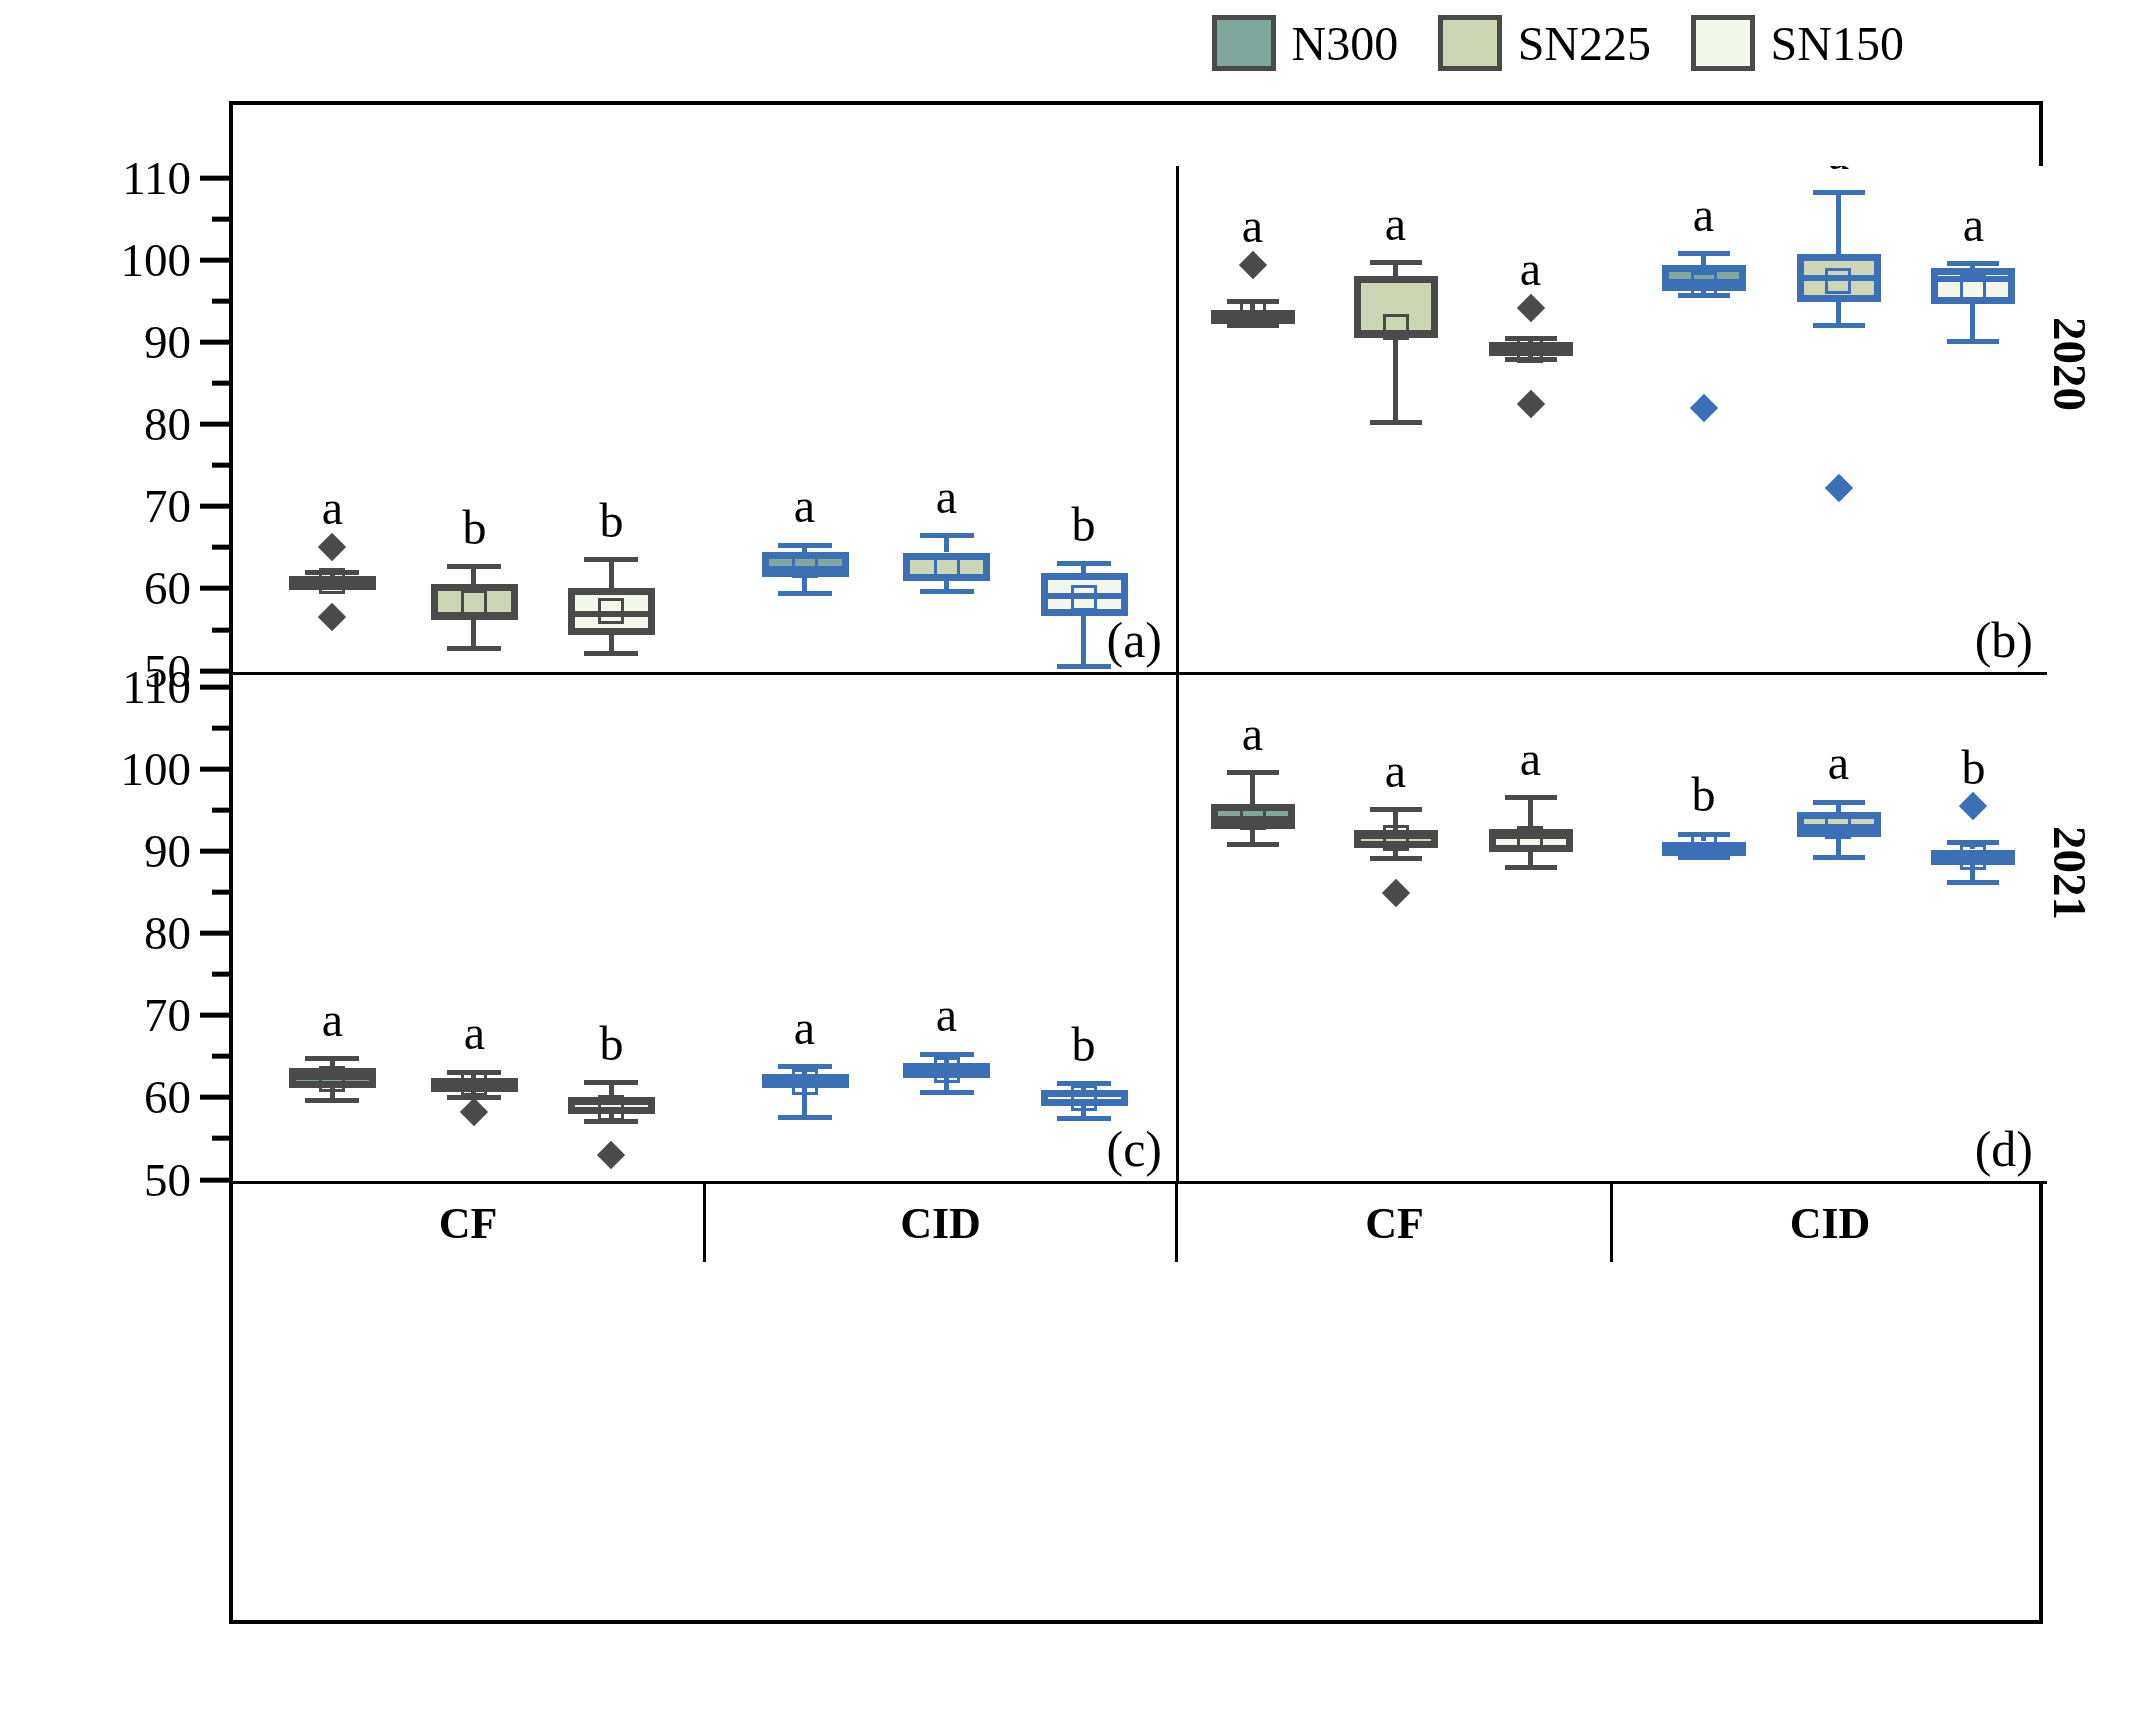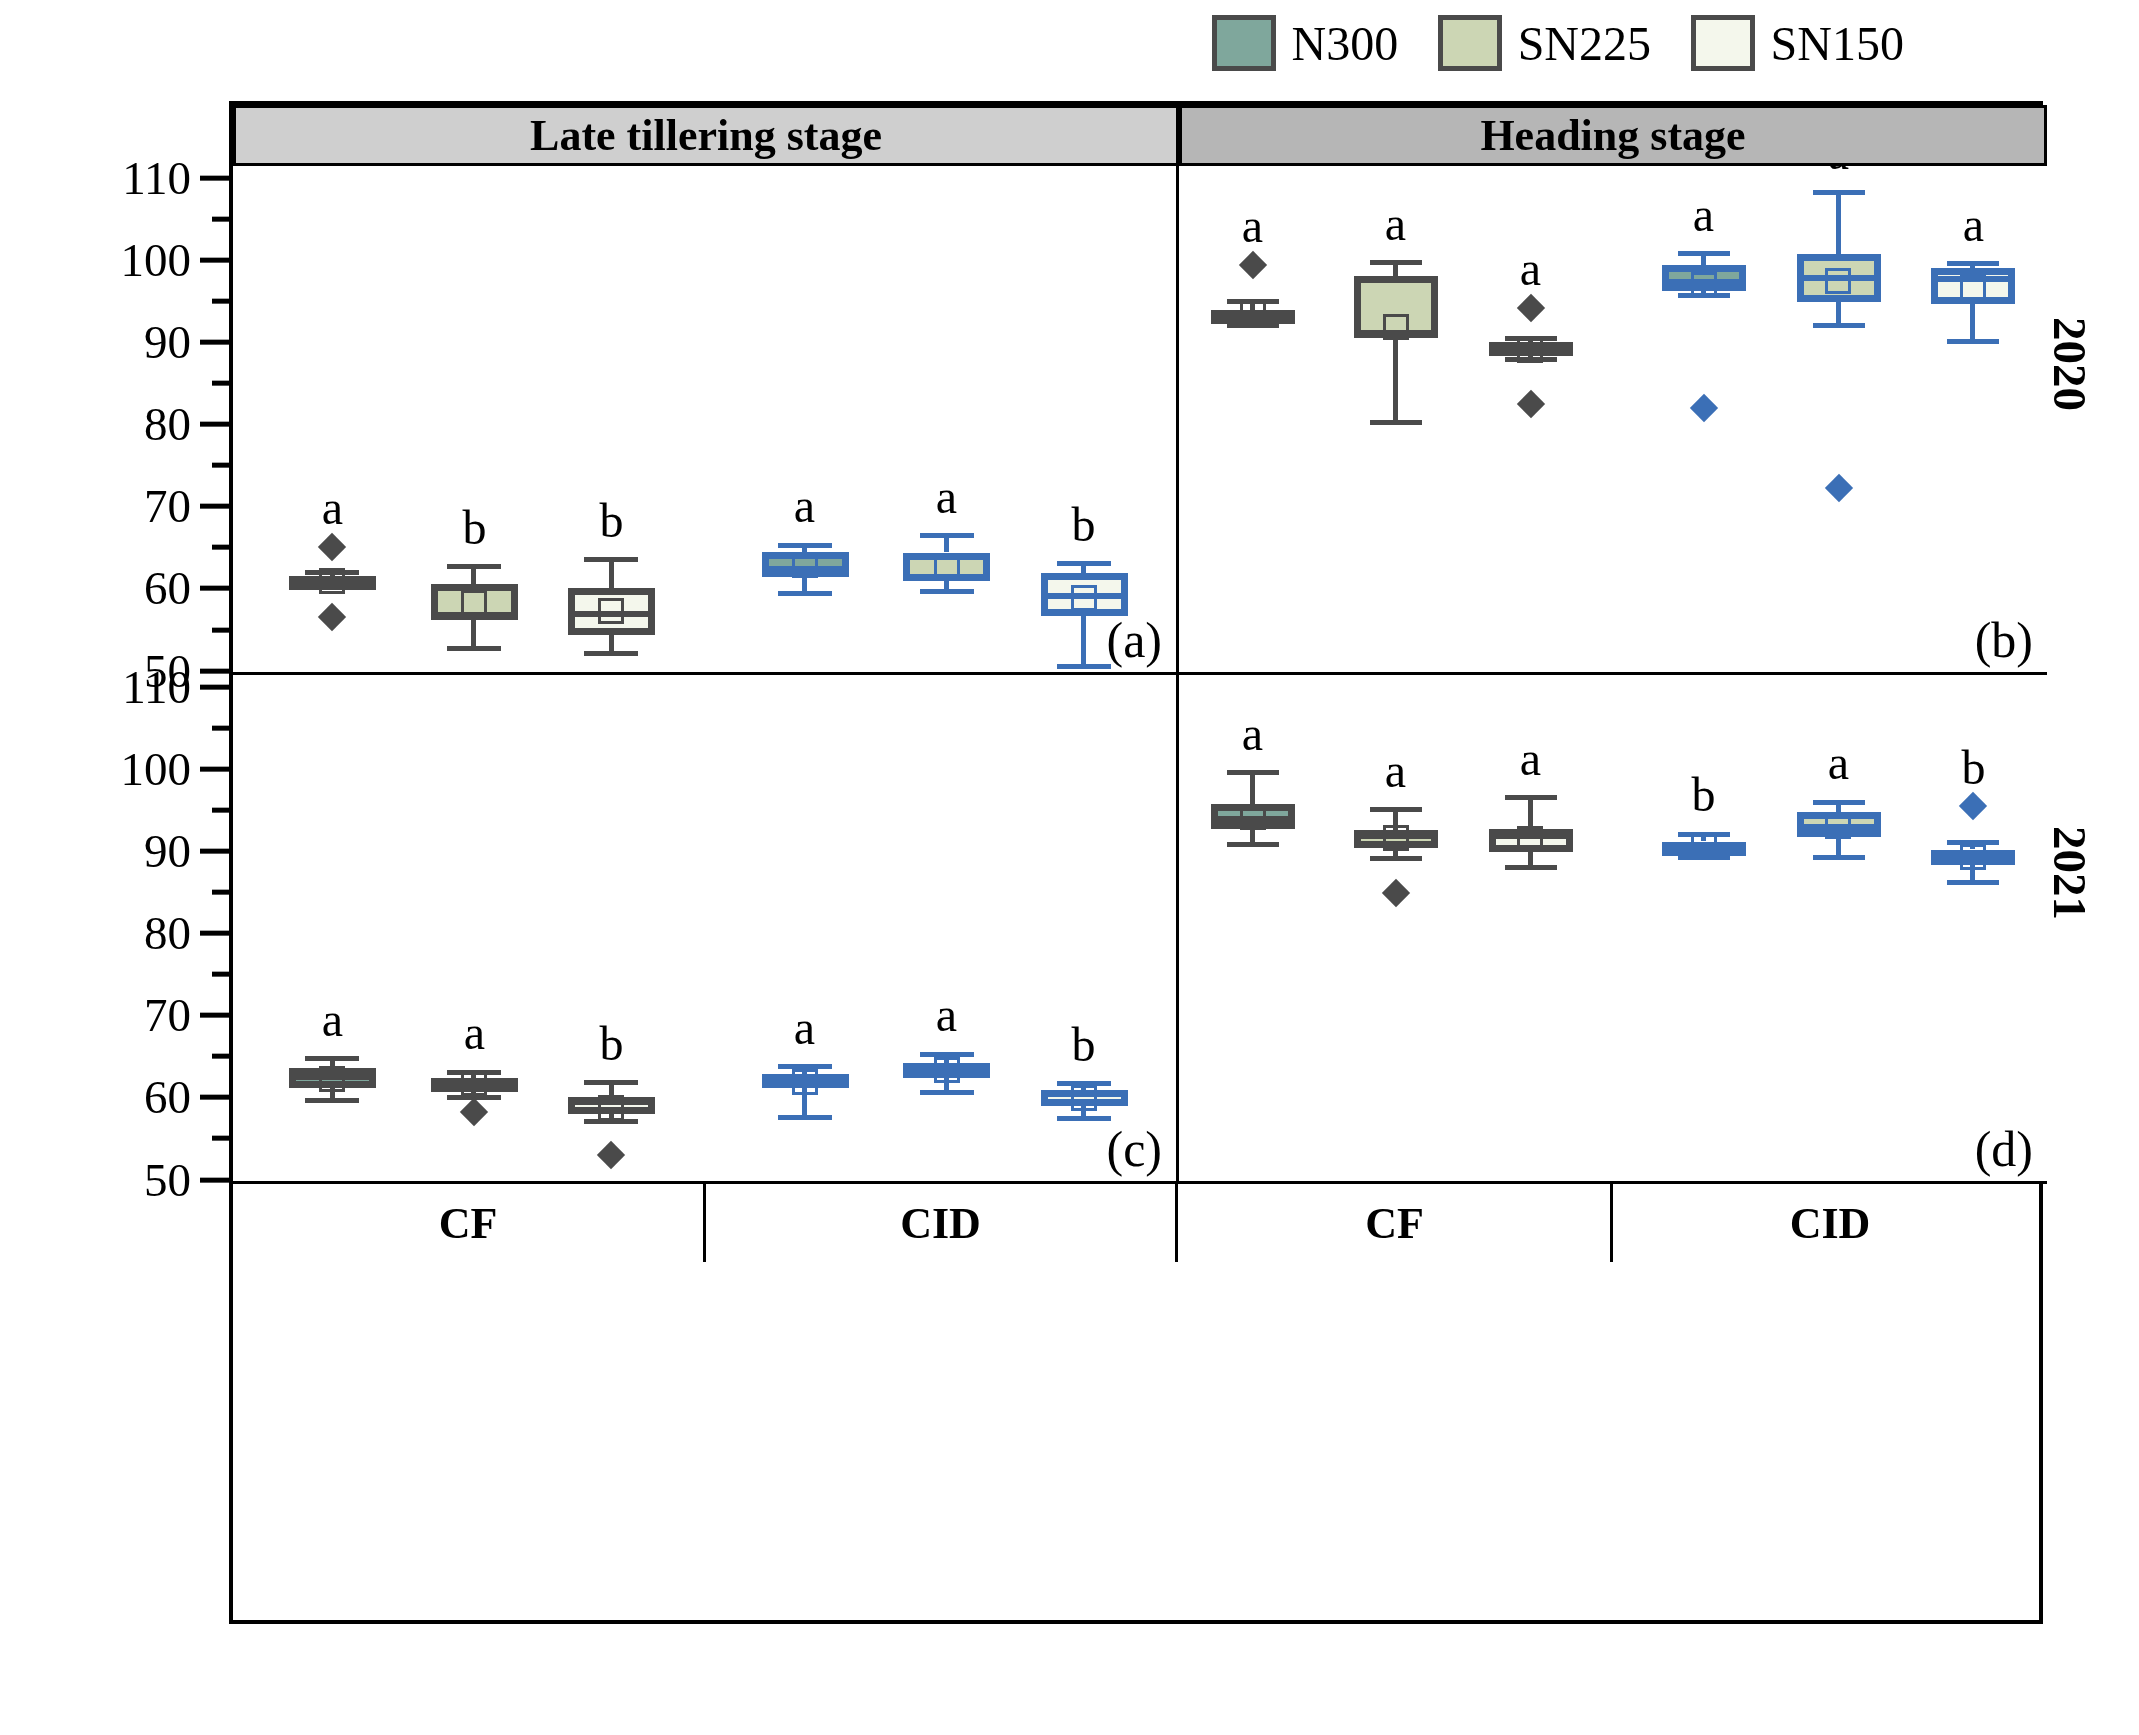--- a/index.html
+++ b/index.html
@@ -82,22 +82,20 @@
     <div class="lg-item">
       <div class="lg-swatch" style="background: rgb(244, 247, 236);"></div>
       <div class="lg-label">SN150</div>
     </div>
   </div>
 
 <div id="ylab">Plant height (cm)</div>
 
 <div id="frame">
 
-  <div class="hdr" id="hdr-late">Late tillering stage</div>
-  <div class="hdr" id="hdr-head">Heading stage</div>
 
   <div class="panel" id="p-a">
       <div class="wline" style="left: 97px; top: 407px; height: 2.5px; background: rgb(74, 74, 74);"></div>
       <div class="wline" style="left: 97px; top: 419px; height: 2.5px; background: rgb(74, 74, 74);"></div>
       <div class="wcap" style="left: 72px; top: 404px; width: 54px; background: rgb(74, 74, 74);"></div>
       <div class="wcap" style="left: 72px; top: 419px; width: 54px; background: rgb(74, 74, 74);"></div>
       <div class="bx" style="left: 56px; top: 410px; width: 87px; height: 9.9px; background: rgb(127, 167, 156); border: 7px solid rgb(74, 74, 74);"></div>
       <div class="median" style="left: 56px; top: 411px; width: 87px; background: rgb(74, 74, 74);"></div>
       <div class="mean" style="left: 86px; top: 402px; border-color: rgb(74, 74, 74);"></div>
       <div class="outlier" style="left: 99px; top: 381px; background: rgb(74, 74, 74);"></div>

